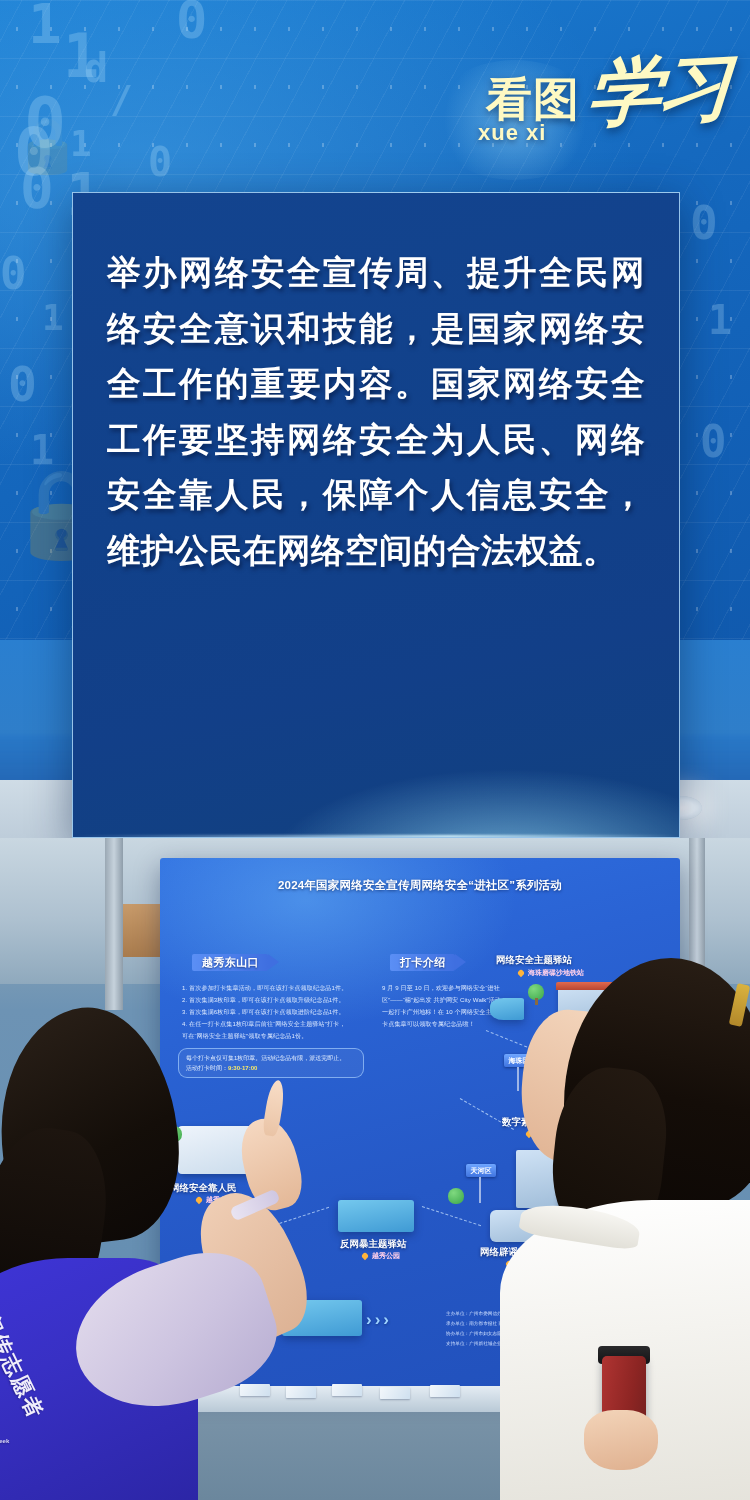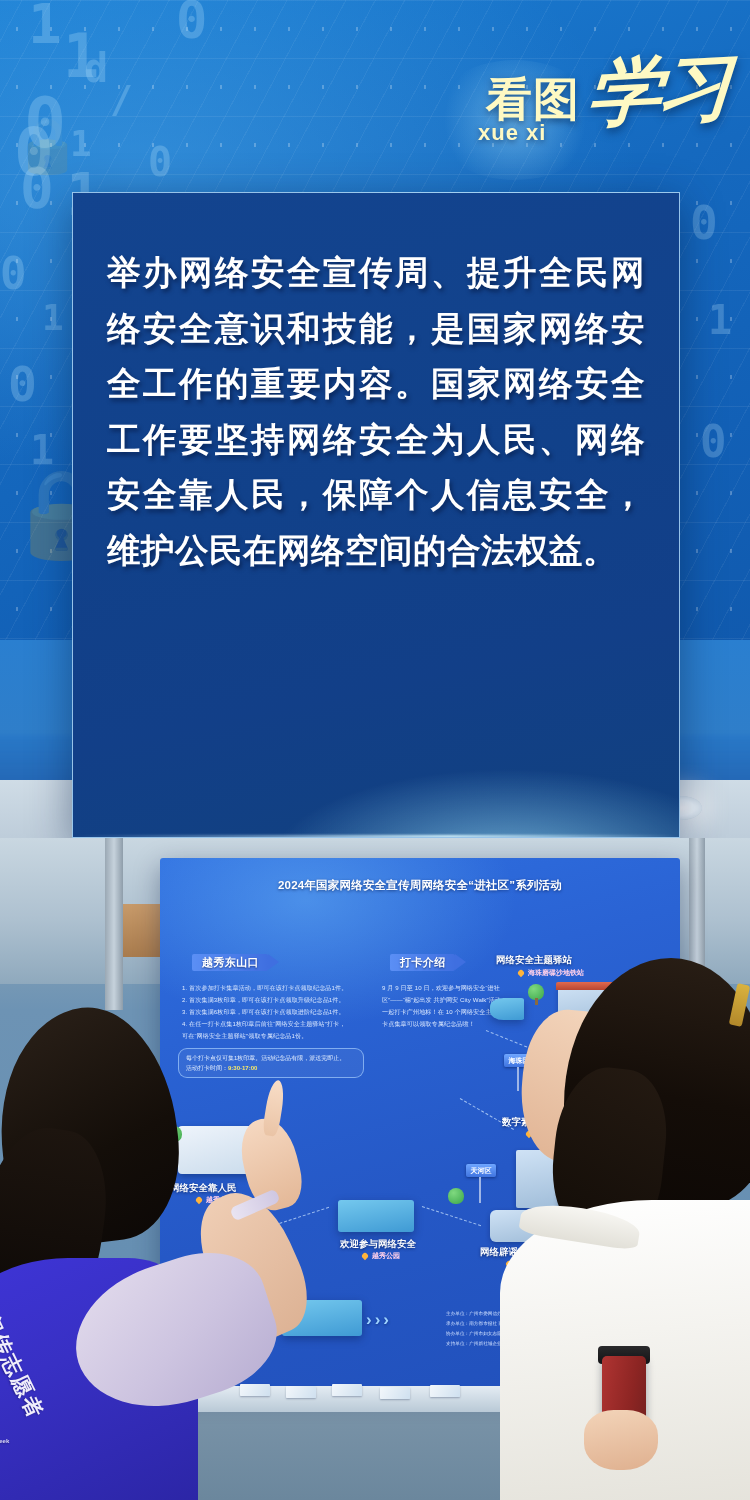--- a/index.html
+++ b/index.html
@@ -488,21 +488,21 @@
     <div class="pin-dot" style="left:346px;top:403px;"></div>
     <div class="station-sub" style="left:356px;top:401px;">越秀北京路</div>
     <div class="bldg" style="left:330px;top:352px;width:70px;height:32px;border-radius:6px;"></div>
 
     <div class="station-name" style="left:10px;top:324px;">网络安全靠人民</div>
     <div class="pin-dot" style="left:36px;top:339px;"></div>
     <div class="station-sub" style="left:46px;top:337px;">越秀公园口</div>
     <div class="iso-card" style="left:18px;top:268px;width:76px;height:48px;"></div>
     <div class="tree" style="left:6px;top:268px;"></div>
 
-    <div class="station-name" style="left:180px;top:380px;">欢迎参与网络安全</div>
+    <div class="station-name" style="left:180px;top:380px;">反网暴主题驿站</div>
     <div class="pin-dot" style="left:202px;top:395px;"></div>
     <div class="station-sub" style="left:212px;top:393px;">越秀公园</div>
     <div class="iso-kiosk" style="left:178px;top:342px;width:76px;height:32px;"></div>
     <div class="dashline" style="left:110px;top:368px;width:62px;transform:rotate(-18deg);"></div>
     <div class="dashline" style="left:262px;top:348px;width:62px;transform:rotate(18deg);"></div>
 
     <div class="station-name" style="left:46px;top:428px;">网络安全主题驿站</div>
     <div class="pin-dot" style="left:70px;top:443px;"></div>
     <div class="station-sub" style="left:80px;top:441px;">越秀东山口</div>
     <div class="iso-kiosk" style="left:122px;top:442px;width:80px;height:36px;"></div>

